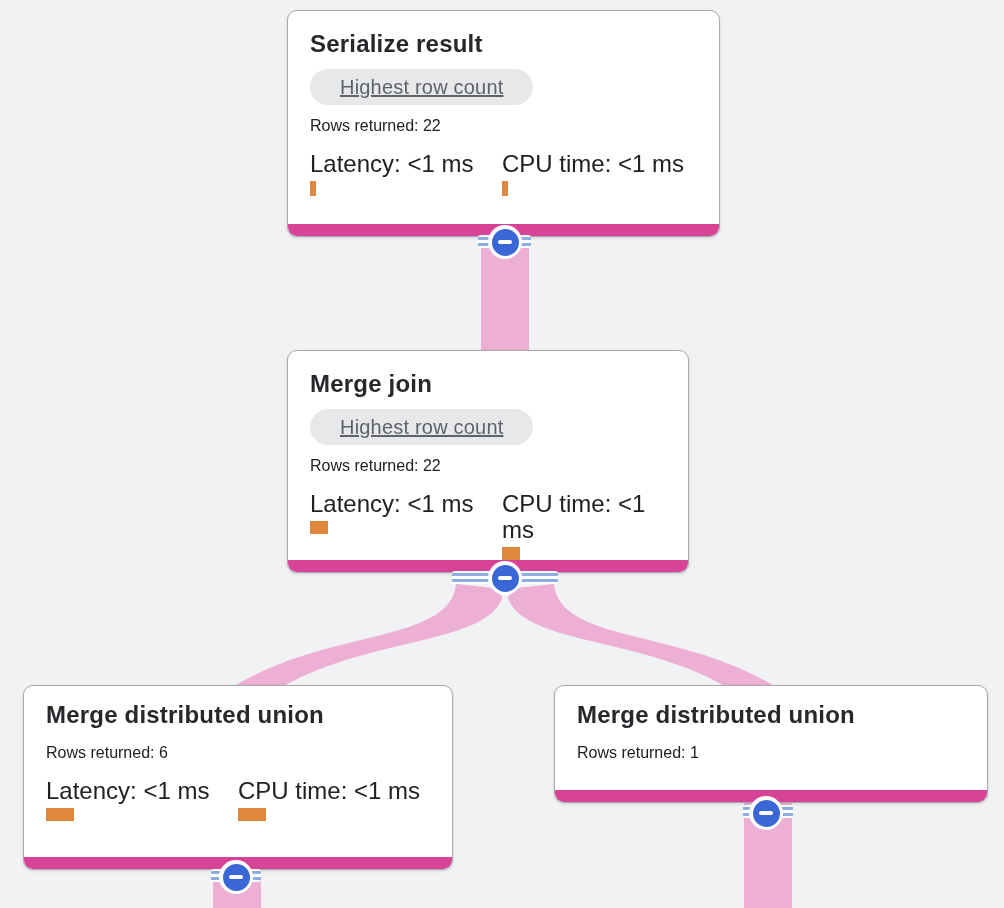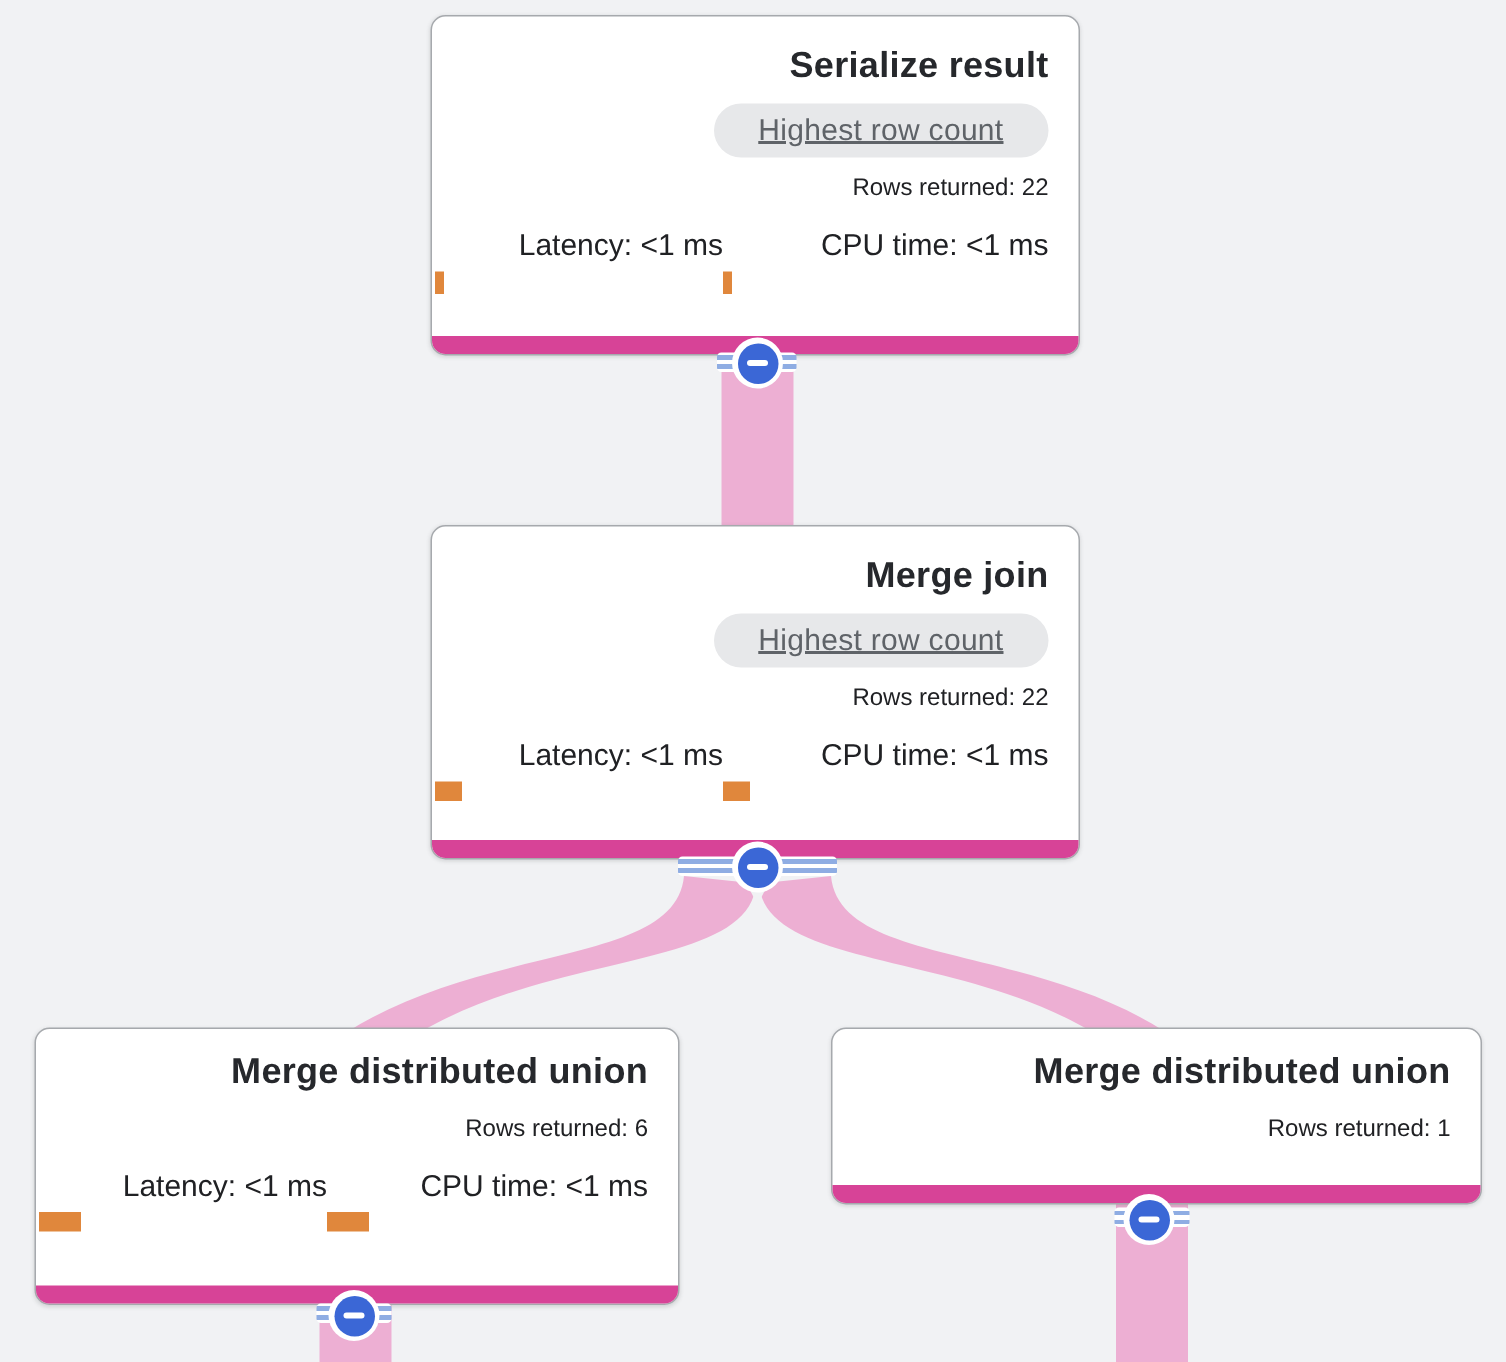--- a/index.html
+++ b/index.html
@@ -9,40 +9,39 @@
     background:var(--background,#f1f2f4);
     font-family:"Liberation Sans",sans-serif;
     color:#202124;
   }
   .edge-layer{position:absolute;left:0;top:0;z-index:1;}
   
   .node{
     position:absolute;z-index:2;box-sizing:border-box;
     background:#ffffff;border:1px solid #a6a9ad;border-radius:10px;
     box-shadow:0 1px 3px rgba(60,64,67,.18);
-    padding:18px 20px 0 2px;
-    text-align:right;
+    padding:18px 20px 0 22px;
   }
   .node .bottombar{
     position:absolute;left:0;right:0;bottom:0;height:12px;
     background:var(--accent_magenta,#d74397);
     border-radius:0 0 9px 9px;
   }
   .node-title{font-size:24px;line-height:30px;font-weight:700;letter-spacing:.2px;color:#26282c;}
   .badge{
     display:inline-block;margin-top:10px;
     background:var(--badge_bg,#e7e8ea);color:var(--badge_text,#5f6368);
     font-size:20px;line-height:24px;padding:6px 30px;border-radius:19px;letter-spacing:.2px;text-decoration:underline;
   }
   .rows{margin-top:8px;font-size:16px;line-height:26px;}
-  .metrics{margin-top:12px;display:grid;grid-template-columns:192px auto;font-size:20px;line-height:26px;}
+  .metrics{margin-top:12px;display:grid;grid-template-columns:192px auto;font-size:24px;line-height:26px;}
   .metric .bar{margin-top:4px;height:13px;background:var(--bar_orange,#e0873c);}
   .bar-tall{height:15px !important;}
   #n1{left:287px;top:10px;width:433px;height:227px;}
-  #n2{left:287px;top:350px;width:433px;height:223px;}
+  #n2{left:287px;top:350px;width:402px;height:223px;}
   #n3{left:23px;top:685px;width:430px;height:185px;padding-top:14px;}
   #n4{left:554px;top:685px;width:434px;height:118px;padding-top:14px;}
   
   .grip{
     position:absolute;z-index:3;height:13px;border-radius:3px;
     background:linear-gradient(to bottom,
       #ffffff 0,#ffffff 2px,
       var(--stripe_blue,#8fade3) 2px,var(--stripe_blue,#8fade3) 5px,
       #ffffff 5px,#ffffff 8px,
       var(--stripe_blue,#8fade3) 8px,var(--stripe_blue,#8fade3) 11px,
@@ -111,21 +110,21 @@
       <div class="metric">
         <div>CPU time: &lt;1 ms</div>
         <div class="bar" style="width: 18px;"></div>
       </div>
     </div>
     <div class="bottombar"></div>
   </div>
 
   <div class="node" id="n3">
     <div class="node-title">Merge distributed union</div>
-    <div class="rows" style="margin-top:10px;margin-left:18px;">Rows returned: 6</div>
+    <div class="rows" style="margin-top:10px;">Rows returned: 6</div>
     <div class="metrics">
       <div class="metric">
         <div>Latency: &lt;1 ms</div>
         <div class="bar" style="width: 28px;"></div>
       </div>
       <div class="metric">
         <div>CPU time: &lt;1 ms</div>
         <div class="bar" style="width: 28px;"></div>
       </div>
     </div>

